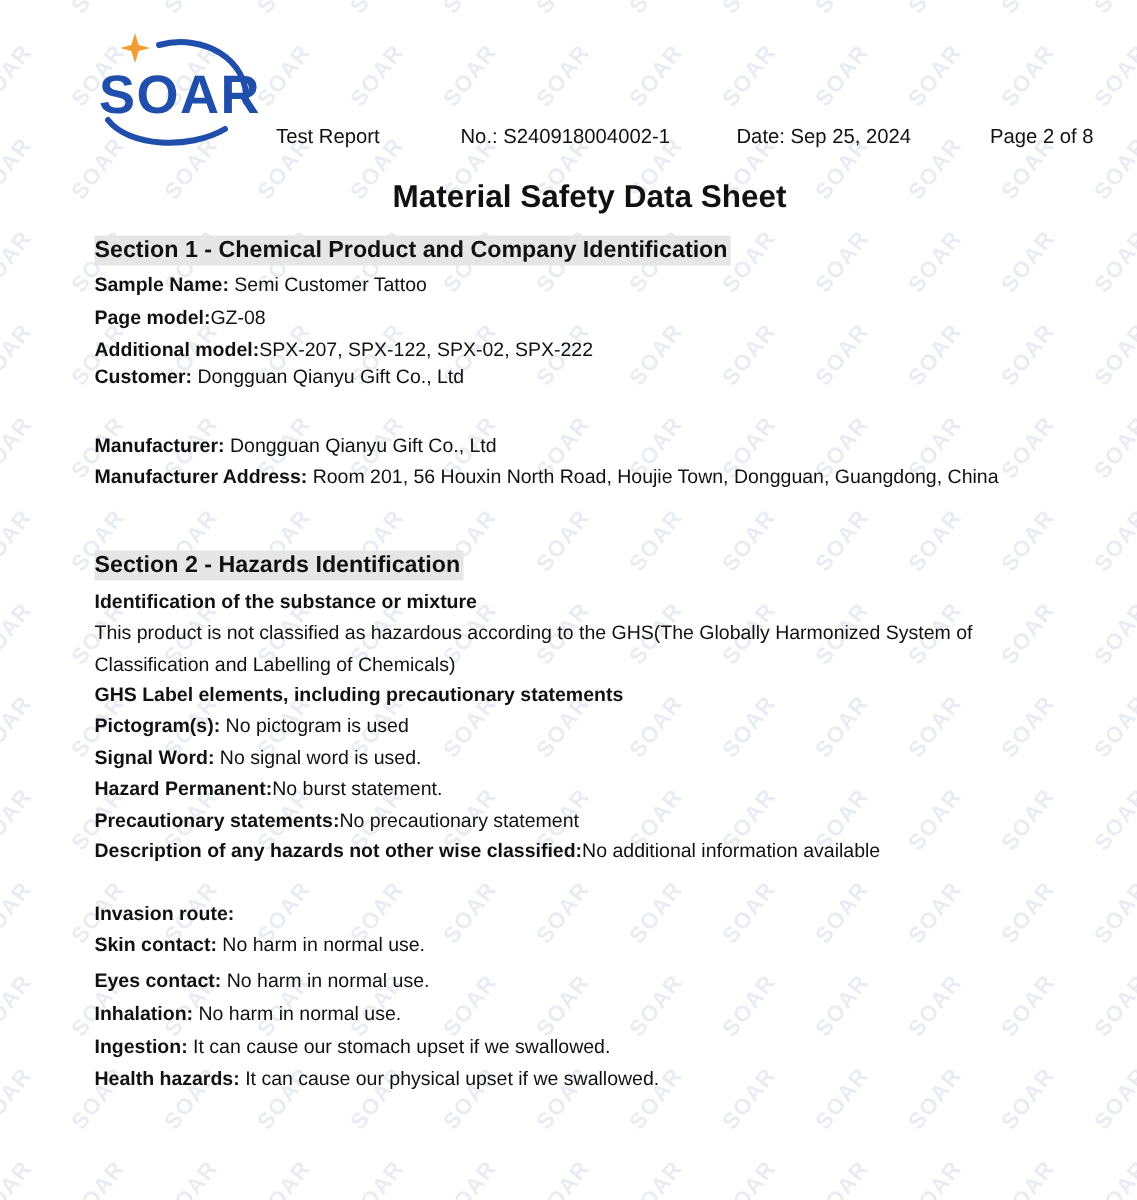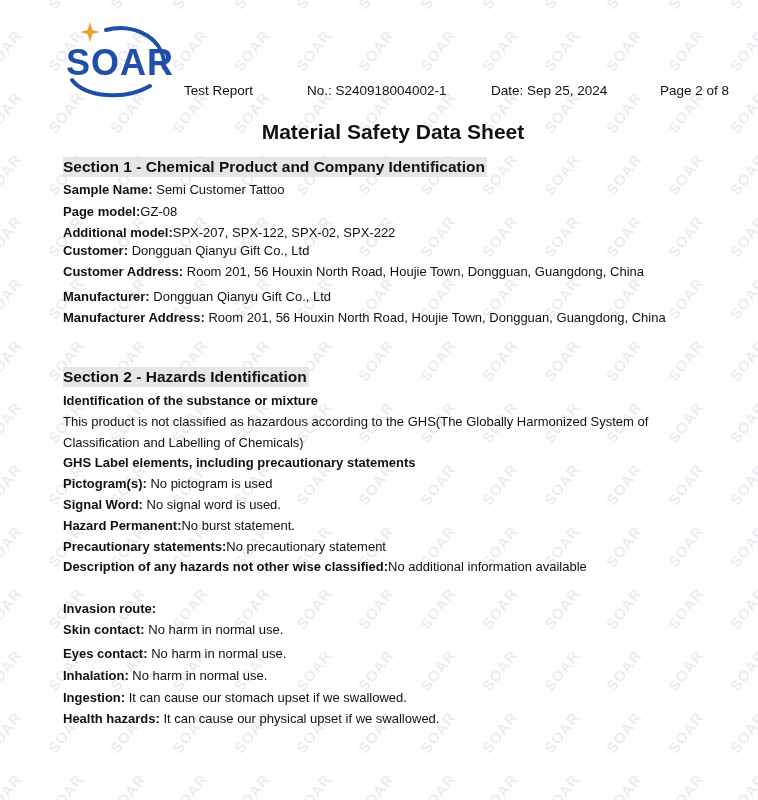--- a/index.html
+++ b/index.html
@@ -224,21 +224,20 @@
   <div class="hdr" style="left:660px">Page 2 of 8</div>
 
   <div class="title">Material Safety Data Sheet</div>
 
   <div class="sec-h" style="top:157px">Section 1 - Chemical Product and Company Identification</div>
 
   <div class="line" style="top:182px"><b>Sample Name:</b><span> Semi Customer Tattoo</span></div>
   <div class="line" style="top:204px"><b>Page model:</b><span>GZ-08</span></div>
   <div class="line" style="top:225px"><b>Additional model:</b><span>SPX-207, SPX-122, SPX-02, SPX-222</span></div>
   <div class="line" style="top:243px"><b>Customer:</b><span> Dongguan Qianyu Gift Co., Ltd</span></div>
-  <div class="line" style="top:264px"><b>Customer Address:</b><span> Room 201, 56 Houxin North Road, Houjie Town, Dongguan, Guangdong, China</span></div>
   <div class="line" style="top:289px"><b>Manufacturer:</b><span> Dongguan Qianyu Gift Co., Ltd</span></div>
   <div class="line" style="top:310px"><b>Manufacturer Address:</b><span> Room 201, 56 Houxin North Road, Houjie Town, Dongguan, Guangdong, China</span></div>
 
   <div class="sec-h" style="top:367px">Section 2 - Hazards Identification</div>
   <div class="line" style="top:393px; font-weight:bold">Identification of the substance or mixture</div>
   <div class="line" style="top:435px">Classification and Labelling of Chemicals)</div>
   <div class="line" style="top:414px">This product is not classified as hazardous according to the GHS(The Globally Harmonized System of</div>
   <div class="line" style="top:455px; font-weight:bold">GHS Label elements, including precautionary statements</div>
 
   <div class="line" style="top:476px"><b>Pictogram(s):</b><span> No pictogram is used</span></div>

